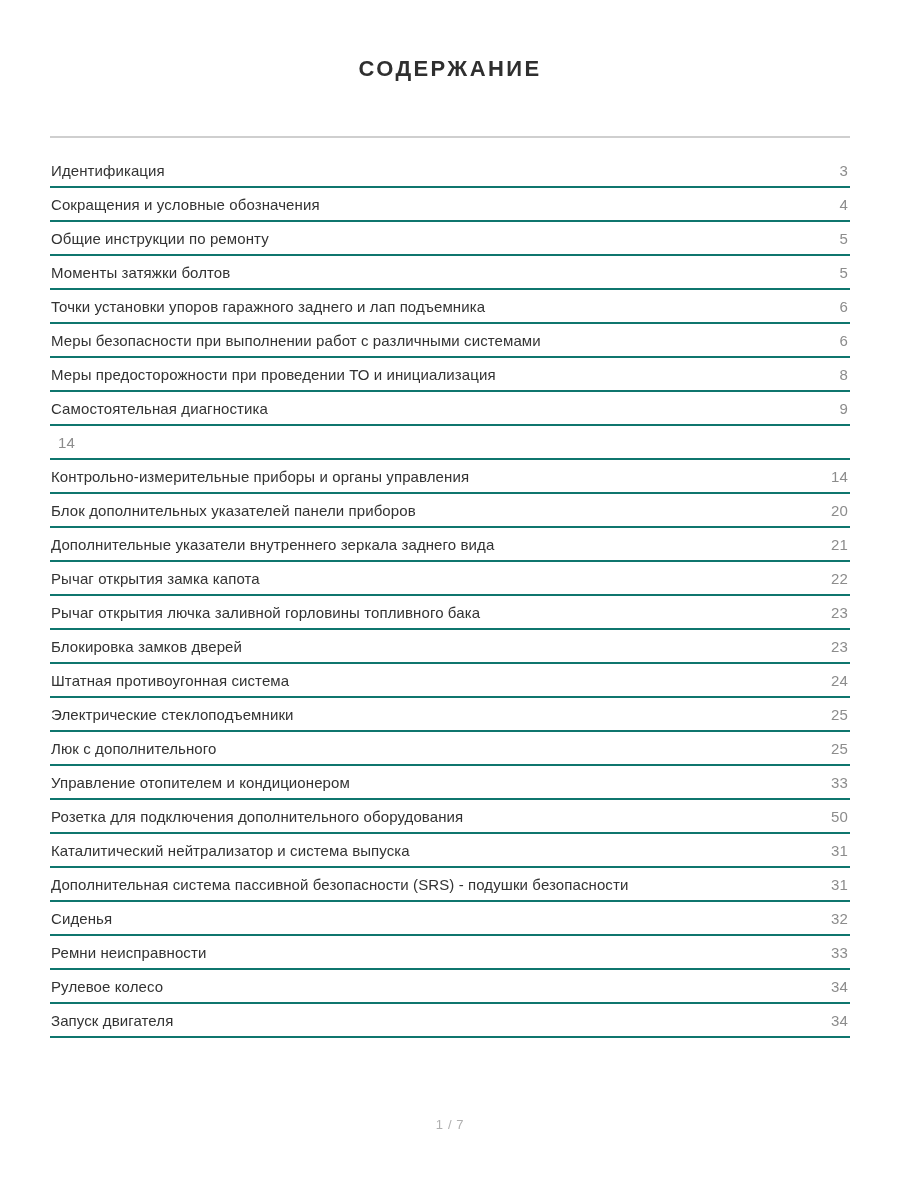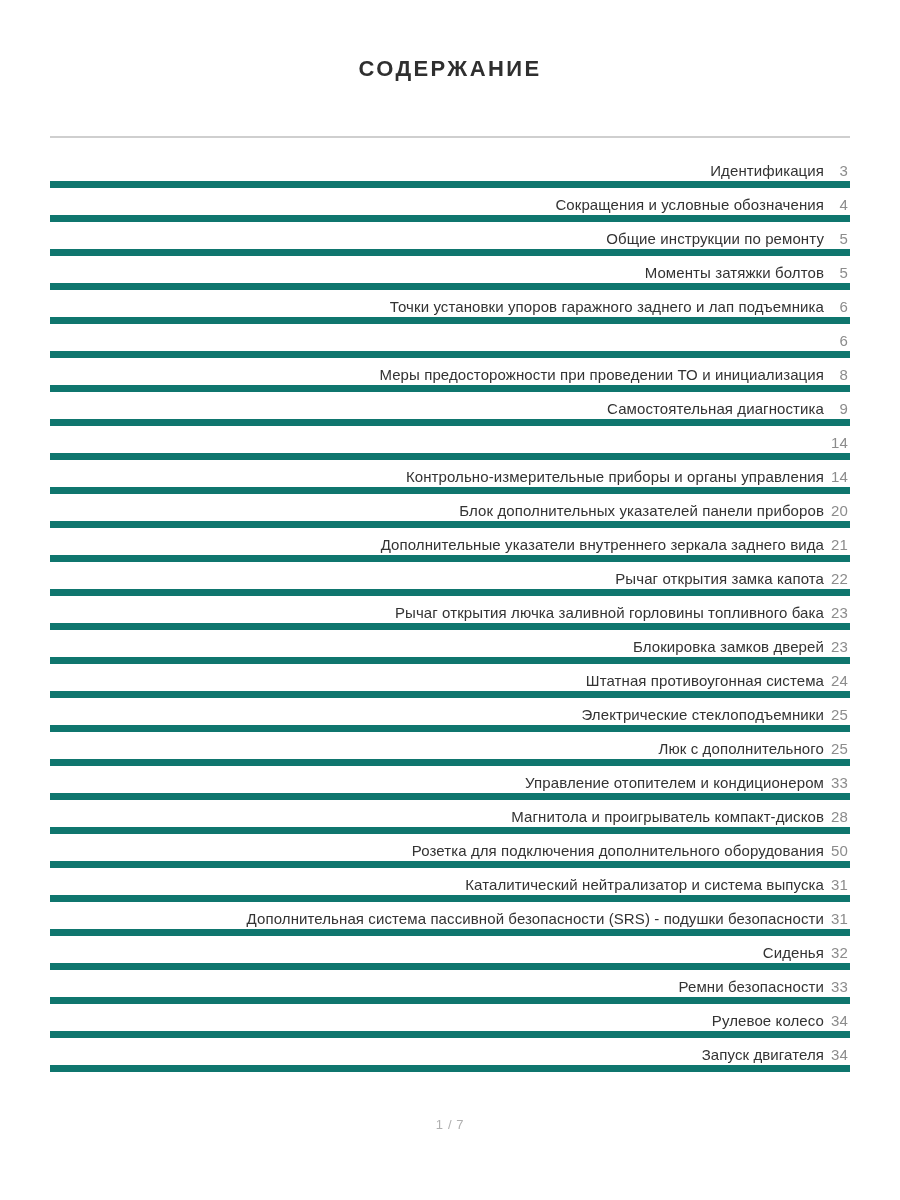--- a/index.html
+++ b/index.html
@@ -39,24 +39,24 @@
     margin: 53px auto 0 auto;
   }
   .toc {
     width: 800px;
     margin: 0 auto;
     padding-top: 16px;
   }
   .toc-row {
     display: flex;
     align-items: baseline;
-    justify-content: flex-end;
+    justify-content: space-between;
     height: 34px;
     box-sizing: border-box;
-    border-bottom: 7px solid #0f766e;
+    border-bottom: 2px solid #0f766e;
     padding: 0 2px 0 1px;
   }
   .toc-row:first-child {
     border-top: none;
   }
   .toc-label {
     font-size: 15px;
     color: #333333;
     line-height: 34px;
     white-space: nowrap;
@@ -105,20 +105,21 @@
       </div>
       <div class="toc-row">
         <span class="toc-label">Моменты затяжки болтов</span>
         <span class="toc-page">5</span>
       </div>
       <div class="toc-row">
         <span class="toc-label">Точки установки упоров гаражного заднего и лап подъемника</span>
         <span class="toc-page">6</span>
       </div>
       <div class="toc-row">
+        <span class="toc-label">Меры безопасности при выполнении работ с различными системами</span>
         <span class="toc-page">6</span>
       </div>
       <div class="toc-row">
         <span class="toc-label">Меры предосторожности при проведении ТО и инициализация</span>
         <span class="toc-page">8</span>
       </div>
       <div class="toc-row">
         <span class="toc-label">Самостоятельная диагностика</span>
         <span class="toc-page">9</span>
       </div>
@@ -159,41 +160,37 @@
       </div>
       <div class="toc-row">
         <span class="toc-label">Люк с дополнительного</span>
         <span class="toc-page">25</span>
       </div>
       <div class="toc-row">
         <span class="toc-label">Управление отопителем и кондиционером</span>
         <span class="toc-page">33</span>
       </div>
       <div class="toc-row">
-        <span class="toc-label">Магнитола и проигрыватель компакт-дисков</span>
-        <span class="toc-page">28</span>
-      </div>
-      <div class="toc-row">
         <span class="toc-label">Розетка для подключения дополнительного оборудования</span>
         <span class="toc-page">50</span>
       </div>
       <div class="toc-row">
         <span class="toc-label">Каталитический нейтрализатор и система выпуска</span>
         <span class="toc-page">31</span>
       </div>
       <div class="toc-row">
         <span class="toc-label">Дополнительная система пассивной безопасности (SRS) - подушки безопасности</span>
         <span class="toc-page">31</span>
       </div>
       <div class="toc-row">
         <span class="toc-label">Сиденья</span>
         <span class="toc-page">32</span>
       </div>
       <div class="toc-row">
-        <span class="toc-label">Ремни безопасности</span>
+        <span class="toc-label">Ремни неисправности</span>
         <span class="toc-page">33</span>
       </div>
       <div class="toc-row">
         <span class="toc-label">Рулевое колесо</span>
         <span class="toc-page">34</span>
       </div>
       <div class="toc-row">
         <span class="toc-label">Запуск двигателя</span>
         <span class="toc-page">34</span>
       </div>

